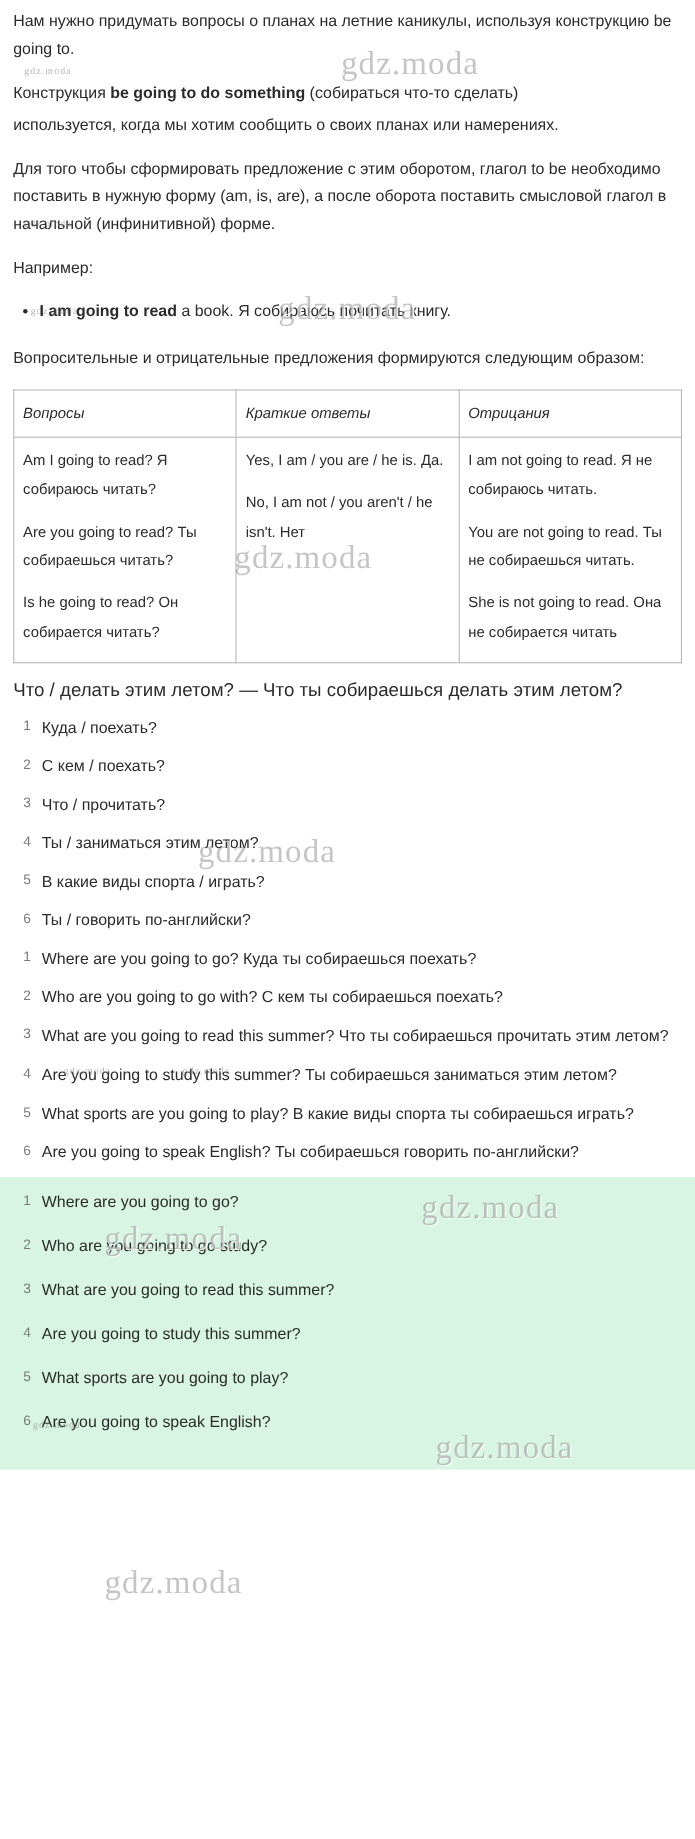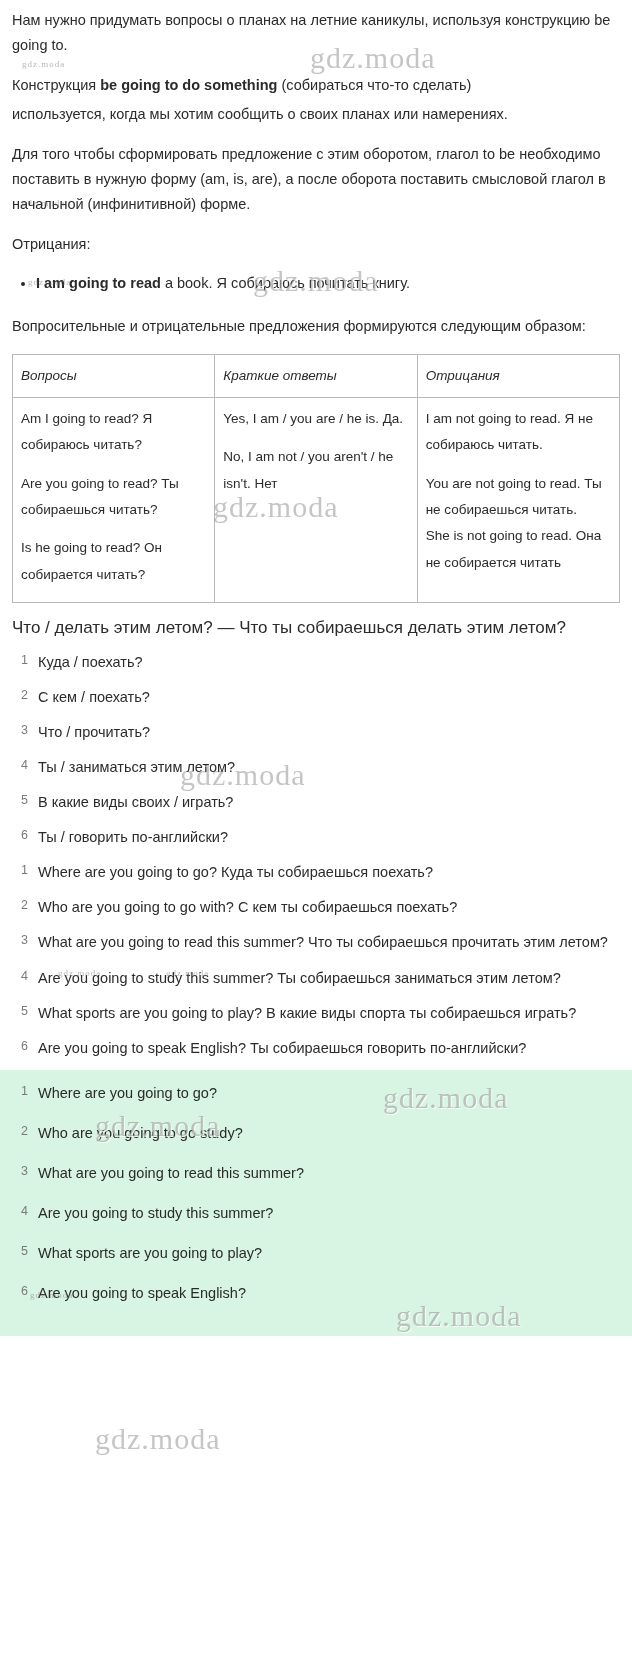--- a/index.html
+++ b/index.html
@@ -140,21 +140,21 @@
   <div class="content">
 
     <p class="para">Нам нужно придумать вопросы о планах на летние каникулы, используя конструкцию be going to.</p>
 
     <p class="tight"><span>Конструкция </span><b>be going to do something</b><span> (собираться что-то сделать)</span></p>
 
     <p class="para">используется, когда мы хотим сообщить о своих планах или намерениях.</p>
 
     <p class="para">Для того чтобы сформировать предложение с этим оборотом, глагол to be необходимо поставить в нужную форму (am, is, are), а после оборота поставить смысловой глагол в начальной (инфинитивной) форме.</p>
 
-    <p class="para">Отрицания:</p>
+    <p class="para">Например:</p>
 
     <ul class="example-list">
       <li><b>I am going to read</b><span> a book. Я собираюсь почитать книгу.</span></li>
     </ul>
 
     <p class="para">Вопросительные и отрицательные предложения формируются следующим образом:</p>
 
     <table class="grammar">
       <thead>
         <tr>
@@ -170,21 +170,21 @@
             <span class="cell-line" style="margin-top:12px">Are you going to read? Ты собираешься читать?</span>
             <span class="cell-line" style="margin-top:12px">Is he going to read? Он собирается читать?</span>
           </td>
           <td>
             <span class="cell-line">Yes, I am / you are / he is. Да.</span>
             <span class="cell-line" style="margin-top:12px">No, I am not / you aren't / he isn't. Нет</span>
           </td>
           <td>
             <span class="cell-line">I am not going to read. Я не собираюсь читать.</span>
             <span class="cell-line" style="margin-top:12px">You are not going to read. Ты не собираешься читать.</span>
-            <span class="cell-line" style="margin-top:0">She is not going to read. Она не собирается читать</span>
+            <span class="cell-line" style="margin-top:12px">She is not going to read. Она не собирается читать</span>
           </td>
         </tr>
       </tbody>
     </table>
 
     <p class="caption">Что / делать этим летом? — Что ты собираешься делать этим летом?</p>
 
     <ol class="numlist">
       <li>
           <span class="num">1</span>
@@ -197,21 +197,21 @@
       <li>
           <span class="num">3</span>
           <span class="txt">Что / прочитать?</span>
         </li>
       <li>
           <span class="num">4</span>
           <span class="txt">Ты / заниматься этим летом?</span>
         </li>
       <li>
           <span class="num">5</span>
-          <span class="txt">В какие виды своих / играть?</span>
+          <span class="txt">В какие виды спорта / играть?</span>
         </li>
       <li>
           <span class="num">6</span>
           <span class="txt">Ты / говорить по-английски?</span>
         </li>
     </ol>
 
     <ol class="numlist answers-block">
       <li>
           <span class="num">1</span>

